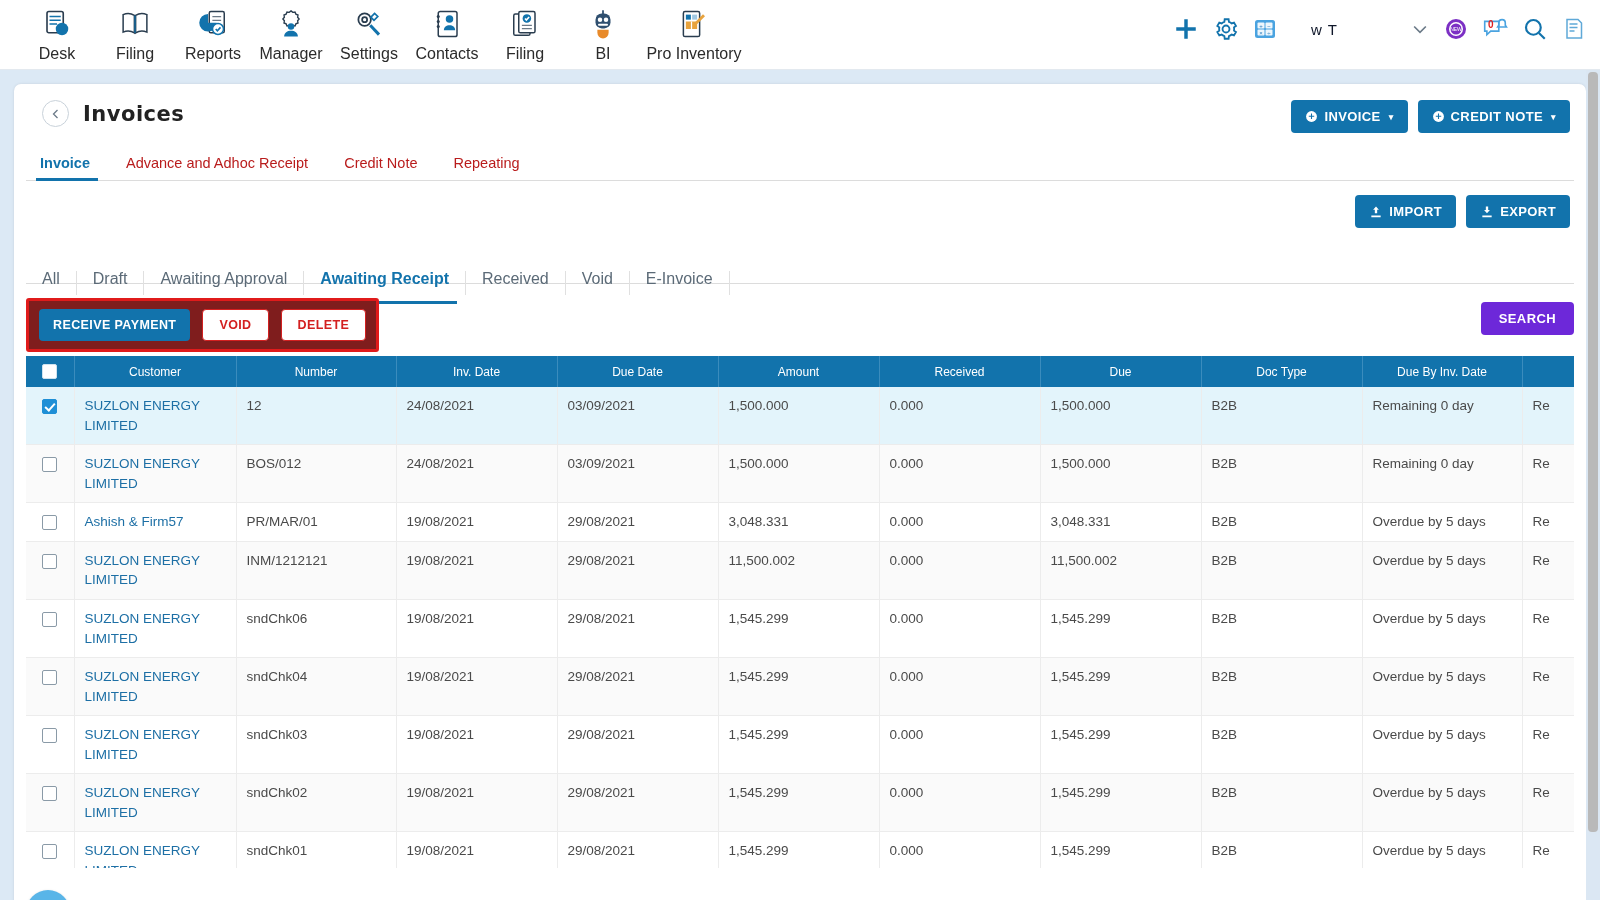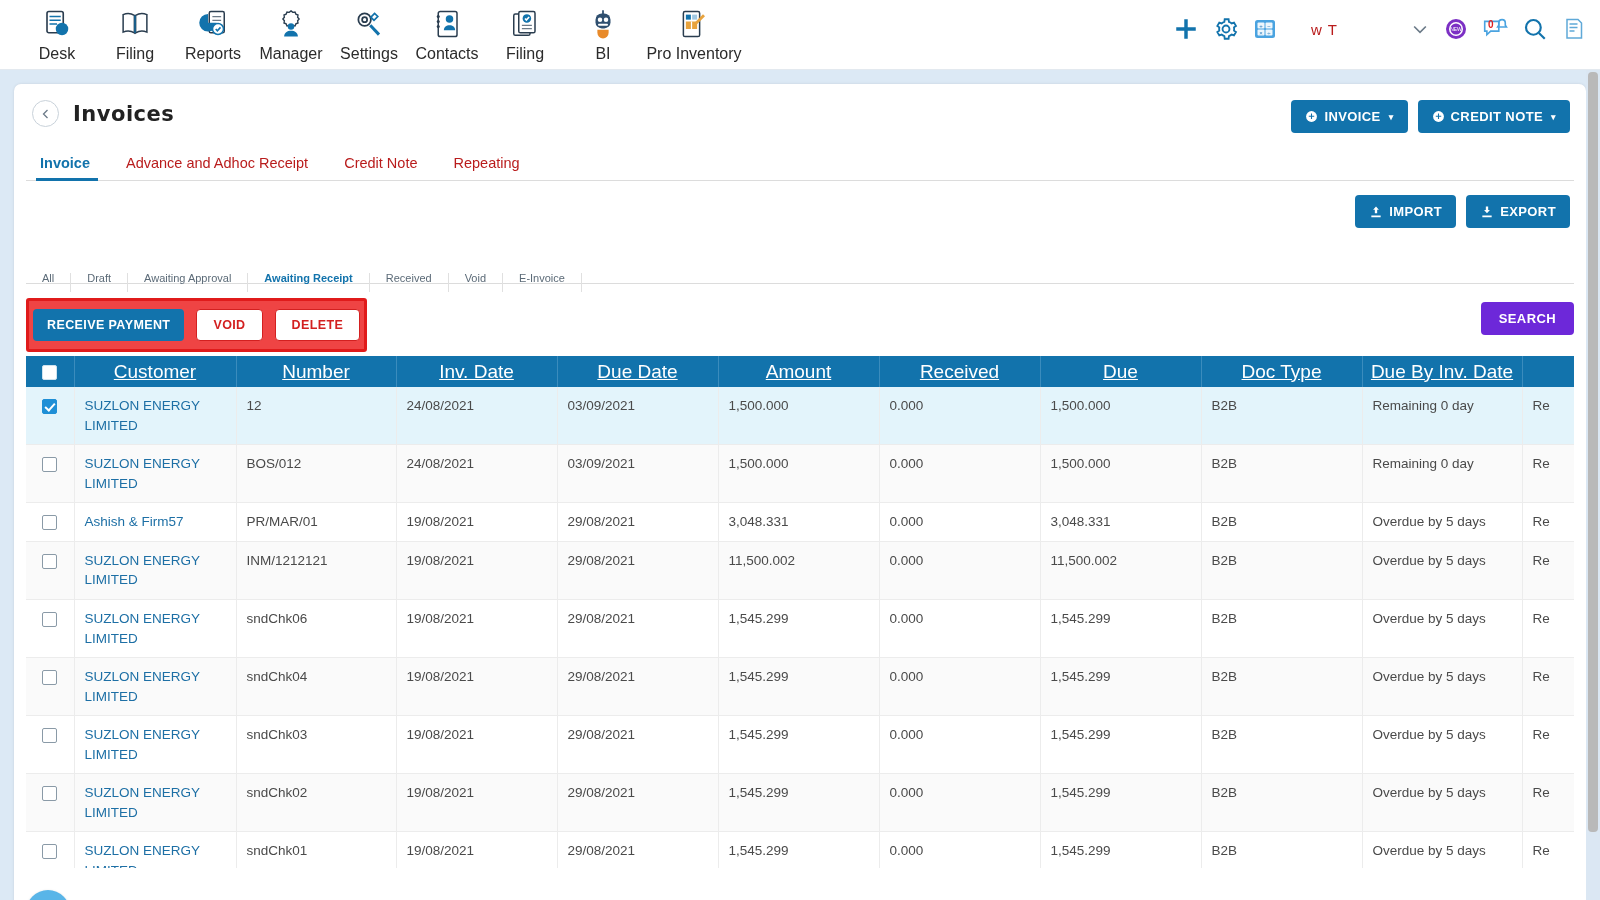--- a/index.html
+++ b/index.html
@@ -24,40 +24,40 @@
   }
   .navitem.wide { width: 104px; }
   .navicon { height: 38px; display: flex; align-items: center; justify-content: center; }
   .navlabel { font-size: 16px; color: #2b2b2b; margin-top: 2px; white-space: nowrap; }
 
   .topright {
     position: absolute; right: 14px; top: 16px;
     display: flex; align-items: center; gap: 14px;
   }
   .tr-ico { display: flex; align-items: center; justify-content: center; cursor: pointer; }
-  .wt-text { font-size: 15px; color: #b91c1c; letter-spacing: 1px; margin-left: 20px; }
+  .wt-text { font-size: 15px; color: #0f172a; letter-spacing: 1px; margin-left: 20px; }
   .tr-gap { width: 44px; }
   .badge-wrap { position: relative; }
   .badge-num {
     position: absolute; left: 6px; top: 3px;
     font-size: 10px; color: #e02020; font-weight: 700;
   }
 
   
   .page {
     margin: 14px 14px 0 14px;
     background: #fff;
     border-radius: 7px;
     height: 872px;
     position: relative;
     overflow: hidden;
     box-shadow: 0 0 3px rgba(0,0,0,.10);
   }
 
-  .pghead { display: flex; align-items: center; padding: 16px 0 0 18px; }
+  .pghead { display: flex; align-items: center; padding: 16px 0 0 28px; }
   .backbtn {
     width: 27px; height: 27px; border-radius: 50%;
     border: 1px solid #c9d2da; display: flex;
     align-items: center; justify-content: center;
     color: #6b7a88; font-size: 14px; cursor: pointer;
     background: #fff;
   }
   .pgtitle {
     margin-left: 14px; font-size: 21px; color: #222;
     font-family: "DejaVu Sans", sans-serif;
@@ -98,40 +98,40 @@
   .ie-row { display: flex; justify-content: flex-end; gap: 10px; margin: 14px 16px 0 0; }
 
   
   .subtabs {
     display: flex; align-items: center;
     margin: 22px 12px 0 12px;
     border-bottom: 1px solid #dcdcdc;
     height: 34px;
   }
   .stab {
-    font-size: 11px; color: #5b6a77; padding: 0 16px 8px 16px;
+    font-size: 16px; color: #5b6a77; padding: 0 16px 8px 16px;
     cursor: pointer; position: relative; white-space: nowrap;
     border-right: 1px solid #e0e0e0; line-height: 1; margin-top: 32px;
   }
   .stab:last-child { border-right: 1px solid #e0e0e0; }
   .stab.active { color: #1273ac; font-weight: 700; }
   .stab.active:after {
     content: ""; position: absolute; left: 8px; right: 8px; bottom: -9px;
     height: 3px; background: #1273ac;
   }
 
   
   .actionbar {
     position: relative; margin: 10px 12px 0 12px; height: 48px;
   }
   .redbox {
     position: absolute; left: 0; top: 4px;
     border: 3px solid #e01b1b; border-radius: 3px;
-    padding: 8px 4px; display: flex; gap: 12px; align-items: center;
-    background: #ef4444;
+    padding: 8px 10px; display: flex; gap: 12px; align-items: center;
+    background: #7f1d1d;
   }
   .btn-receive {
     background: #1273ac; color: #fff; font-size: 12.5px; font-weight: 700;
     letter-spacing: .4px; padding: 9px 14px; border-radius: 4px; border: none; cursor: pointer;
   }
   .btn-outline-red {
     background: #fff; color: #d32020; font-size: 12.5px; font-weight: 700;
     letter-spacing: .4px; padding: 8px 16px; border-radius: 4px;
     border: 1px solid #d32020; cursor: pointer;
   }
@@ -143,24 +143,23 @@
 
   
   .tablewrap {
     margin: 14px 12px 0 12px;
     height: 512px;
     overflow: hidden;
     position: relative;
   }
   table.grid { border-collapse: collapse; table-layout: fixed; width: 1598px; }
   table.grid thead th {
-    background: #1273ac; color: #fff; font-size: 19px; font-weight: 400;
+    background: #1273ac; color: #fff; font-size: 12px; font-weight: 400;
     height: 31px; text-align: center;
     border-right: 1px solid #3a8cbd;
-    text-decoration: underline;
   }
   table.grid thead th:last-child { border-right: none; }
   table.grid tbody td {
     font-size: 13.5px; color: #4a4a4a;
     border-right: 1px solid #ececec;
     border-bottom: 1px solid #ececec;
     padding: 9px 10px; vertical-align: top;
     line-height: 1.45;
   }
   table.grid tbody tr:nth-child(even) { background: #fafafa; }

